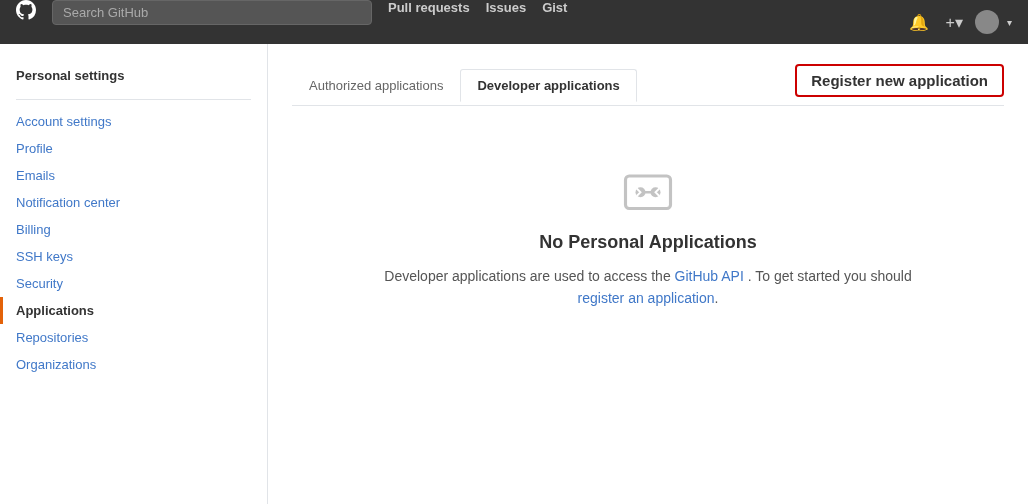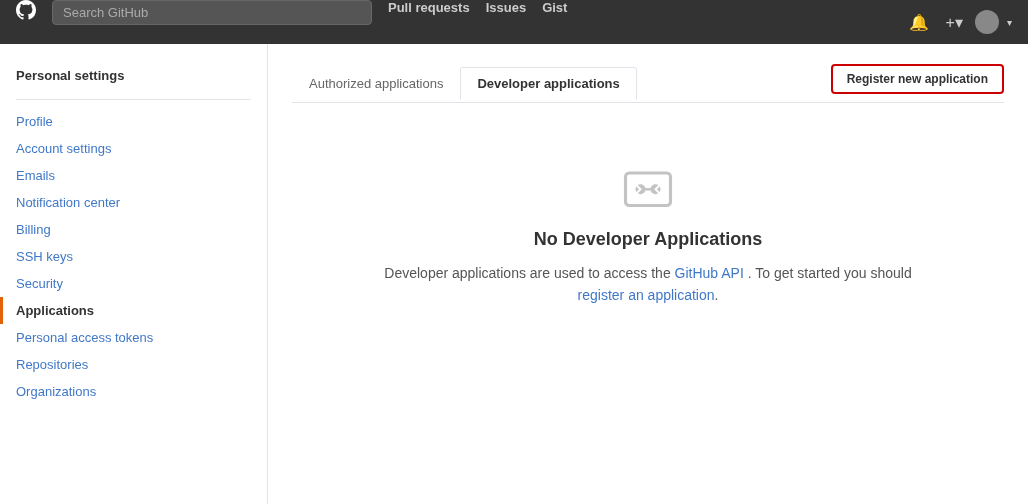--- a/index.html
+++ b/index.html
@@ -133,21 +133,21 @@
       color: #333;
       background: #fff;
       border-color: #e1e4e8;
       border-bottom-color: #fff;
       font-weight: 600;
     }
     .register-btn {
       margin-left: auto;
       margin-bottom: 8px;
       padding: 6px 14px;
-      font-size: 12px;
+      font-size: 15px;
       font-weight: 600;
       color: #333;
       background: #fff;
       border: 2px solid #c00;
       border-radius: 4px;
       cursor: pointer;
       text-decoration: none;
     }
 
     
@@ -208,29 +208,28 @@
     <span class="topnav-avatar"></span>
     <span style="color:#ccc;font-size:10px;">▾</span>
   </div>
 </nav>
 
 <div class="page-container">
 
   <aside class="sidebar">
     <div class="sidebar-heading">Personal settings</div>
     <hr class="sidebar-divider">
+    <a class="sidebar-item">Account settings</a>
     <a class="sidebar-item">Profile</a>
-    <a class="sidebar-item">Account settings</a>
     <a class="sidebar-item">Emails</a>
     <a class="sidebar-item">Notification center</a>
     <a class="sidebar-item">Billing</a>
     <a class="sidebar-item">SSH keys</a>
     <a class="sidebar-item">Security</a>
     <a class="sidebar-item active">Applications</a>
-    <a class="sidebar-item">Personal access tokens</a>
     <a class="sidebar-item">Repositories</a>
     <a class="sidebar-item">Organizations</a>
   </aside>
 
   <main class="main-content">
 
     <div class="tabs-row">
       <a class="tab">Authorized applications</a>
       <a class="tab active">Developer applications</a>
       <button class="register-btn">Register new application</button>
@@ -241,21 +240,21 @@
         <svg viewBox="0 0 40 40" xmlns="http://www.w3.org/2000/svg" fill="#888">
           <rect x="2" y="8" width="36" height="26" rx="3" ry="3" fill="none" stroke="#888" stroke-width="2.5"></rect>
           <circle cx="14" cy="21" r="4" fill="#888"></circle>
           <circle cx="26" cy="21" r="4" fill="#888"></circle>
           <line x1="14" y1="21" x2="26" y2="21" stroke="#888" stroke-width="2"></line>
           <line x1="14" y1="17" x2="14" y2="17" stroke="#fff" stroke-width="1.5"></line>
           <path d="M11 18 L14 21 L11 24" fill="none" stroke="#fff" stroke-width="1.5"></path>
           <path d="M29 18 L26 21 L29 24" fill="none" stroke="#fff" stroke-width="1.5"></path>
         </svg>
       </div>
-      <div class="empty-title">No Developer Applications</div>
+      <div class="empty-title">No Personal Applications</div>
       <div class="empty-description">
         <span>Developer applications are used to access the </span>
         <a>GitHub API</a>
         <span>. To get started you should</span>
         <br>
         <a>register an application</a><span>.</span>
       </div>
     </div>
 
   </main>

